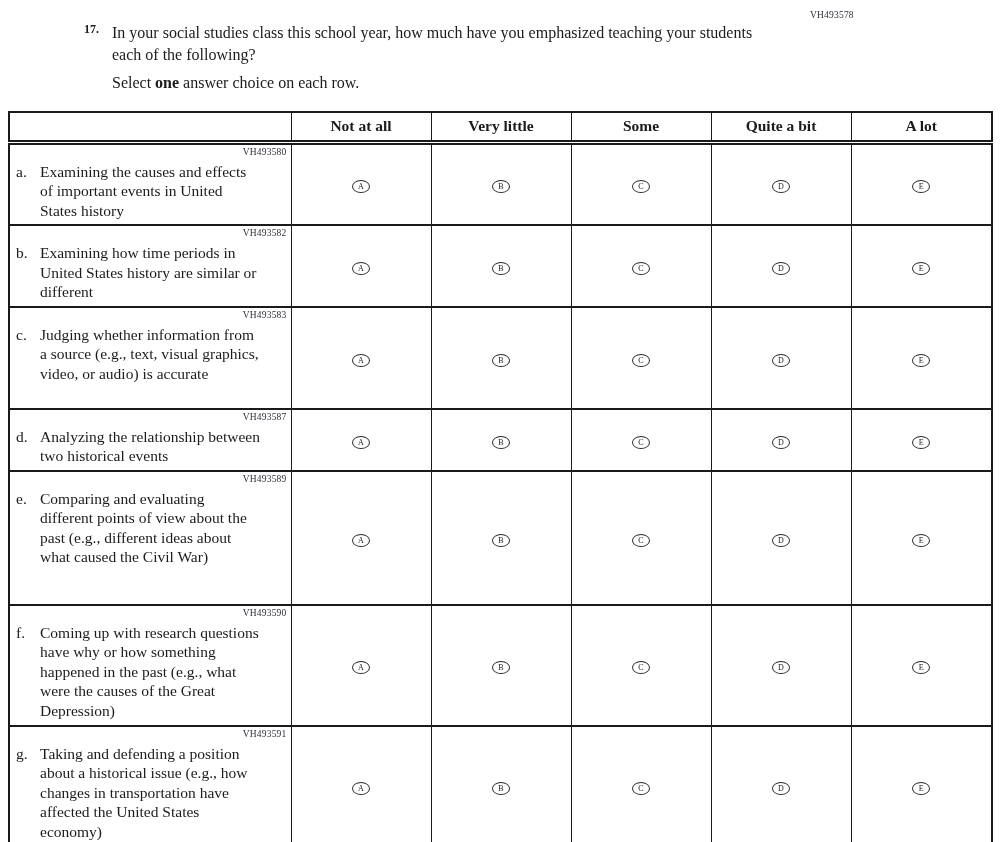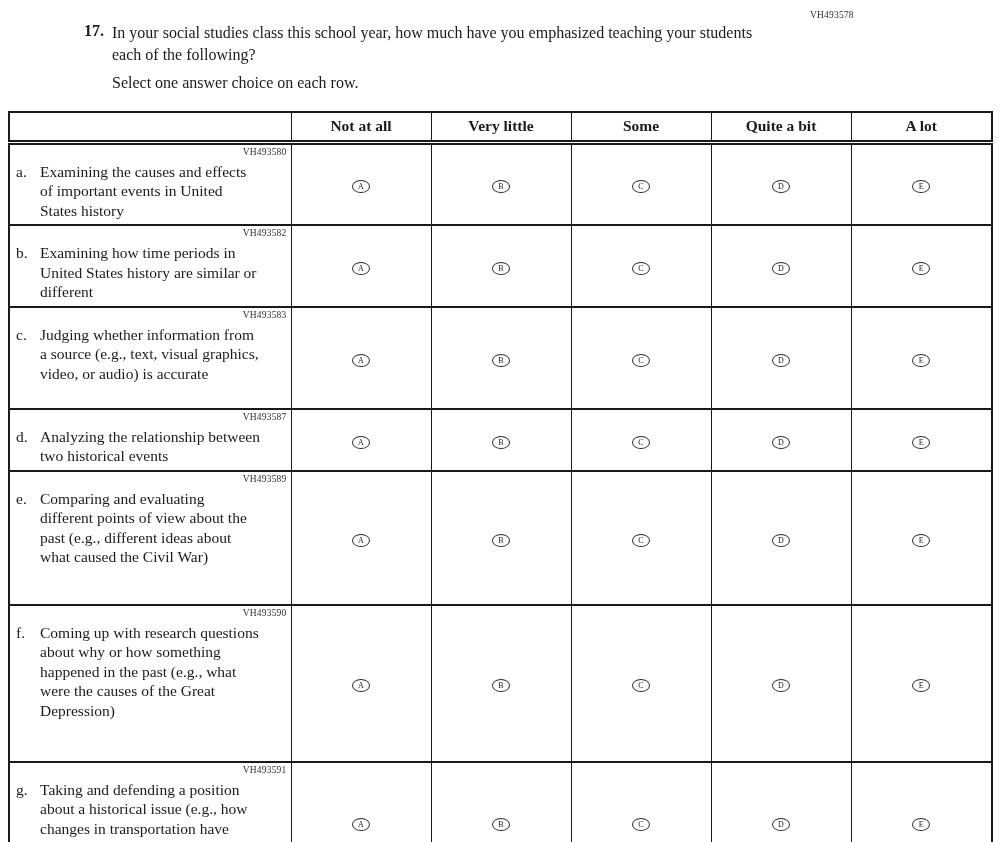--- a/index.html
+++ b/index.html
@@ -20,39 +20,39 @@
     left: 810px;
     top: 10px;
     font-size: 9.5px;
     color: #2e2e3a;
     letter-spacing: 0.2px;
   }
   .qnum {
     position: absolute;
     left: 84px;
     top: 22px;
-    font-size: 16px;
+    font-size: 12px;
     font-weight: bold;
   }
   .qtext {
     position: absolute;
     left: 112px;
     top: 22px;
     width: 648px;
     font-size: 16px;
     line-height: 22px;
   }
   .select-line {
     position: absolute;
     left: 112px;
     top: 72px;
     font-size: 16px;
     line-height: 22px;
   }
-  .select-line .bold { font-weight: normal; }
+  .select-line .bold { font-weight: bold; }
 
   table.grid {
     position: absolute;
     left: 8px;
     top: 111px;
     width: 983px;
     border-collapse: collapse;
     table-layout: fixed;
     border: 2px solid #1a1a1a;
     border-bottom-width: 3px;
@@ -72,21 +72,21 @@
     vertical-align: middle;
   }
   table.grid tbody tr {
     border-top: 2px solid #1a1a1a;
   }
   tr.r0 { height: 68px; }
   tr.r1 { height: 80px; }
   tr.r2 { height: 102px; }
   tr.r3 { height: 55px; }
   tr.r4 { height: 134px; }
-  tr.r5 { height: 157px; padding-left: 20px; }
+  tr.r5 { height: 121px; padding-left: 20px; }
   tr.r6 { height: 122px; padding-left: 43px; }
 
   td.label-cell {
     position: relative;
     vertical-align: top;
   }
   .row-code {
     position: absolute;
     top: 2px;
     right: 4px;
@@ -231,21 +231,21 @@
         <td class="option-cell"><span class="bubble">C</span></td>
         <td class="option-cell"><span class="bubble">D</span></td>
         <td class="option-cell"><span class="bubble">E</span></td>
       </tr>
 
       <tr class="r5">
         <td class="label-cell">
           <span class="row-code">VH493590</span>
           <div class="item">
             <span class="letter">f.</span>
-            <span class="text">Coming up with research questions about why or how something happened in the past (e.g., what were the causes of the Great Depression)</span>
+            <span class="text">Coming up with research questions have why or how something happened in the past (e.g., what were the causes of the Great Depression)</span>
           </div>
         </td>
         <td class="option-cell"><span class="bubble">A</span></td>
         <td class="option-cell"><span class="bubble">B</span></td>
         <td class="option-cell"><span class="bubble">C</span></td>
         <td class="option-cell"><span class="bubble">D</span></td>
         <td class="option-cell"><span class="bubble">E</span></td>
       </tr>
 
       <tr class="r6">

